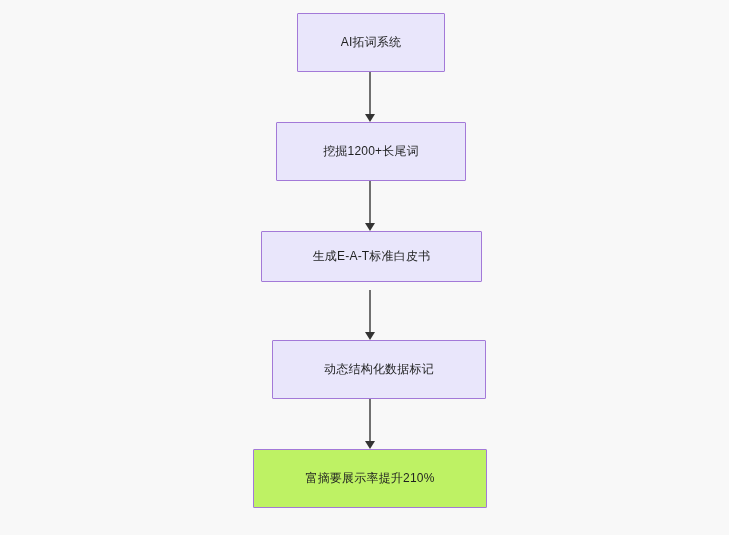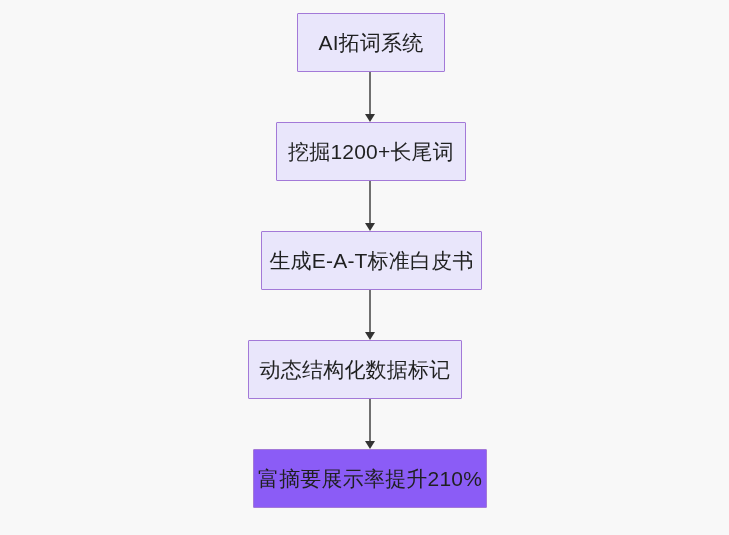--- a/index.html
+++ b/index.html
@@ -24,21 +24,21 @@
   .node {
     position: absolute;
     box-sizing: border-box;
     background: #e9e6fb;
     border: 1.3px solid #a379d8;
     border-radius: 1px;
     display: flex;
     align-items: center;
     justify-content: center;
     color: #1f2020;
-    font-size: 21px;
+    font-size: 12px;
     line-height: 1.2;
     letter-spacing: 0.2px;
     white-space: nowrap;
     user-select: none;
   }
   .node-label {
     display: block;
   }
   .edge {
     position: absolute;
@@ -82,22 +82,22 @@
     <div class="edge" style="left: 370px; top: 399px; height: 50px;">
       <div class="edge-line" style="height: 43px; background: rgb(112, 112, 112);"></div>
       <div class="edge-head" style="top: 42px; border-top-color: rgb(51, 51, 51);"></div>
     </div>
     <div class="node" style="left: 297px; top: 13px; width: 148px; height: 59px; background: rgb(233, 230, 251); border-color: rgb(163, 121, 216); color: rgb(31, 32, 32);">
       <span class="node-label">AI拓词系统</span>
     </div>
     <div class="node" style="left: 276px; top: 122px; width: 190px; height: 59px; background: rgb(233, 230, 251); border-color: rgb(163, 121, 216); color: rgb(31, 32, 32); justify-content: center;">
       <span class="node-label">挖掘1200+长尾词</span>
     </div>
-    <div class="node" style="left: 261px; top: 231px; width: 221px; height: 59px; background: rgb(233, 230, 251); border-color: rgb(163, 121, 216); color: rgb(31, 32, 32);">
+    <div class="node" style="left: 261px; top: 231px; width: 221px; height: 51px; background: rgb(233, 230, 251); border-color: rgb(163, 121, 216); color: rgb(31, 32, 32);">
       <span class="node-label">生成E-A-T标准白皮书</span>
     </div>
-    <div class="node" style="left: 248px; top: 340px; width: 214px; height: 59px; background: rgb(233, 230, 251); border-color: rgb(163, 121, 216); color: rgb(31, 32, 32);">
+    <div class="node" style="left: 272px; top: 340px; width: 214px; height: 59px; background: rgb(233, 230, 251); border-color: rgb(163, 121, 216); color: rgb(31, 32, 32);">
       <span class="node-label">动态结构化数据标记</span>
     </div>
-    <div class="node" style="left: 253px; top: 449px; width: 234px; height: 59px; background: #8b5cf6; border-color: rgb(163, 121, 216); color: rgb(31, 32, 32);">
+    <div class="node" style="left: 253px; top: 449px; width: 234px; height: 59px; background: #bef264; border-color: rgb(163, 121, 216); color: rgb(31, 32, 32);">
       <span class="node-label">富摘要展示率提升210%</span>
     </div>
   </div>
 
 </body></html>

